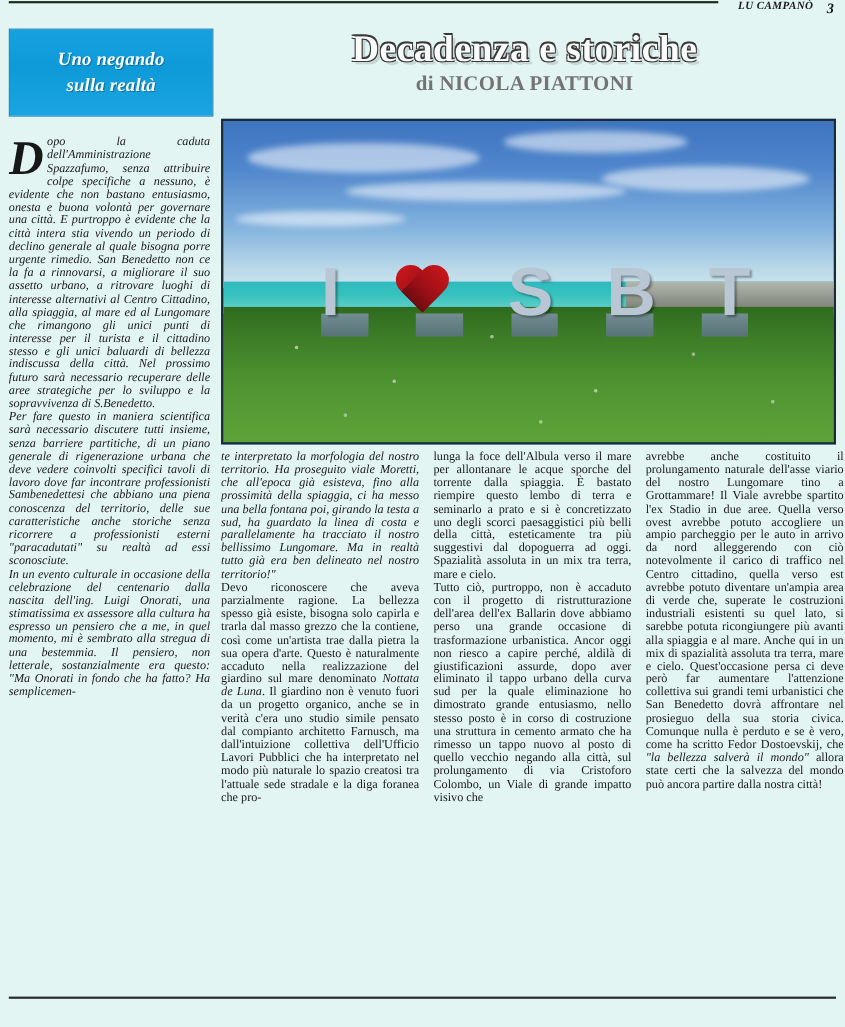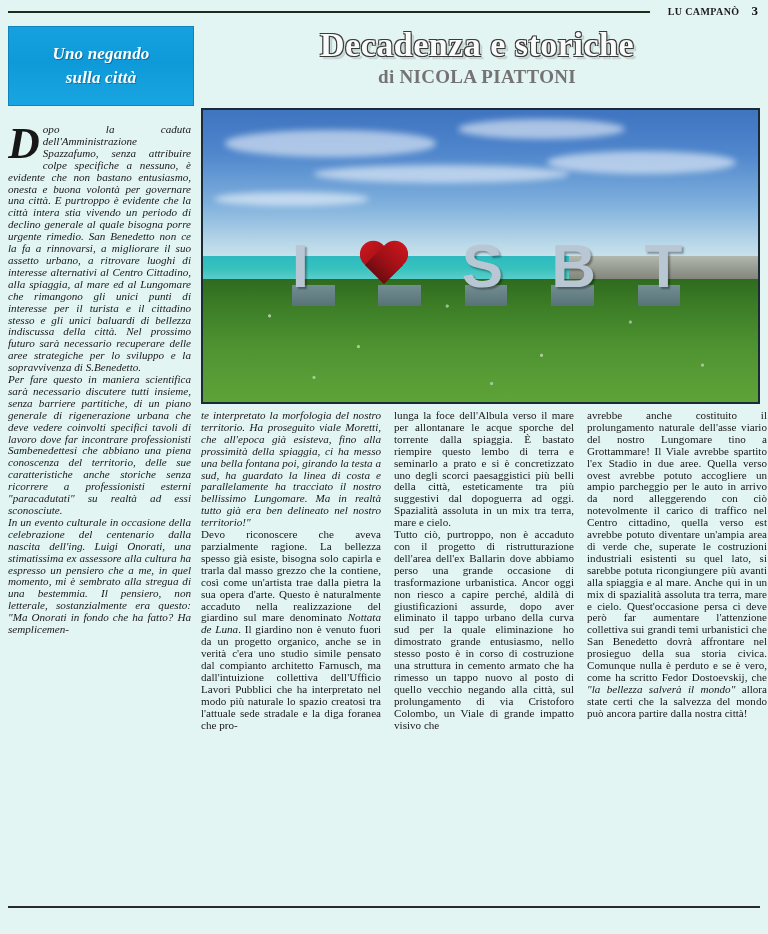--- a/index.html
+++ b/index.html
@@ -16,24 +16,25 @@
     width:768px;height:934px;
     box-sizing:border-box;
     padding:0 8px;
   }
 
   
   .masthead{
     position:relative;
     height:22px;
     display:flex;
-    align-items:center;
+    align-items:flex-start;
     justify-content:flex-end;
     gap:8px;
     padding-right:2px;
+    font-style:italic;
   }
   .masthead .rule{
     flex:1 1 auto;
     height:0;
     border-top:2px solid #1d2b1d;
     margin-right:10px;
     margin-top:1px;
   }
   .masthead-name{
     font-family:"Liberation Serif", serif;
@@ -271,21 +272,21 @@
 
   <div class="masthead">
     <span class="rule"></span>
     <span class="masthead-name">LU CAMPANÒ</span>
     <span class="masthead-page">3</span>
   </div>
 
   <div class="headerband">
     <div class="kicker-box">
       <span class="kicker-line">Uno negando</span>
-      <span class="kicker-line">sulla città</span>
+      <span class="kicker-line">sulla realtà</span>
     </div>
     <div class="title-area">
       <h1 class="headline">Decadenza e storiche</h1>
       <p class="byline">di NICOLA PIATTONI</p>
     </div>
   </div>
 
   <div class="body-region">
 
     <div class="col1">

